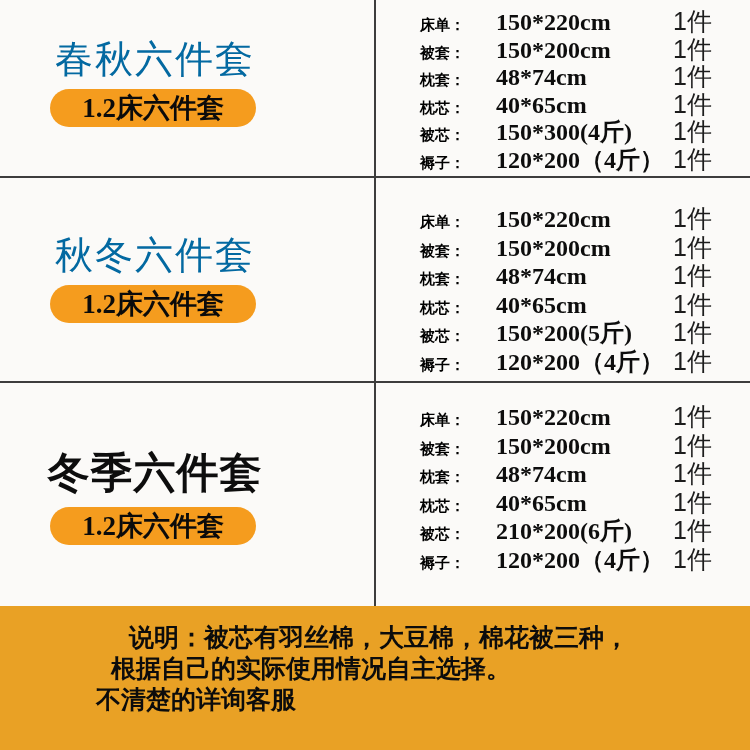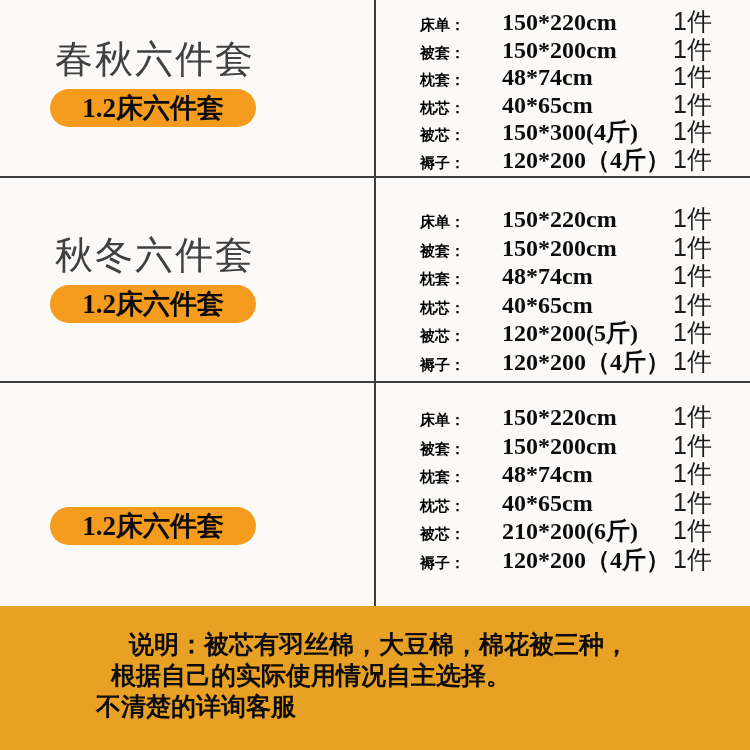--- a/index.html
+++ b/index.html
@@ -43,21 +43,21 @@
   .sec2 { top: 178px; height: 203px; }
   .sec3 { top: 383px; height: 222px; }
 
   .left-cell { position: absolute; left: 0; top: 0; width: 375px; height: 100%; }
   .right-cell { position: absolute; left: 375px; top: 0; width: 375px; height: 100%; }
 
   .sec-title {
     position: absolute;
     left: 0; width: 310px;
     text-align: center;
-    color: #404040;
+    color: #0369a1;
     white-space: nowrap;
   }
   .sec1 .sec-title { top: 34px; font-size: 38px; font-weight: 400; letter-spacing: 2px; }
   .sec2 .sec-title { top: 52px; font-size: 38px; font-weight: 400; letter-spacing: 2px; }
   .sec3 .sec-title {
     top: 62px; font-size: 42px; font-weight: 700;
     font-family: "Liberation Serif", "DejaVu Serif", serif;
     color: #0d0d0d; letter-spacing: 1px;
   }
 
@@ -90,37 +90,37 @@
   }
   .sec1 .row { height: 27.5px; }
   .sec2 .row, .sec3 .row { height: 28.5px; }
   .row .lbl {
     width: 76px;
     font-weight: 700; font-size: 15px; color: #000000;
   }
   .row .val {
     flex: 1;
     font-family: "Liberation Serif", "DejaVu Serif", serif;
-    font-weight: 700; font-size: 24px; color: #0d0d0d; margin-left: 6px;
+    font-weight: 700; font-size: 24px; color: #0d0d0d;
   }
   .row .qty {
     font-weight: 400; font-size: 25px; color: #1c1c1c;
     text-align: left;
   }
 
   
   .notice {
     position: absolute;
     left: 0; top: 606px;
     width: 750px; height: 144px;
     background: var(--notice_bg);
     font-family: "Liberation Serif", "DejaVu Serif", serif;
     font-weight: 700;
     color: #0c0c0c;
-    padding-top: 23px;
+    padding-top: 16px;
   }
   .notice .nline { font-size: 25px; line-height: 31px; white-space: nowrap; }
   .notice .n1 { margin-left: 129px; }
   .notice .n2 { margin-left: 207px; }
   .notice .n3 { margin-left: 111px; }
   .notice .n4 { margin-left: 96px; }
 </style>
 </head>
 <body>
 
@@ -193,34 +193,35 @@
           <span class="val">48*74cm</span>
           <span class="qty">1件</span>
         </div>
         <div class="row">
           <span class="lbl">枕芯：</span>
           <span class="val">40*65cm</span>
           <span class="qty">1件</span>
         </div>
         <div class="row">
           <span class="lbl">被芯：</span>
-          <span class="val">120*200(5斤)</span>
+          <span class="val">150*200(5斤)</span>
           <span class="qty">1件</span>
         </div>
         <div class="row">
           <span class="lbl">褥子：</span>
           <span class="val">120*200（4斤）</span>
           <span class="qty">1件</span>
         </div>
       </div>
     </div>
   </section>
 
   <section class="spec-section sec3">
     <div class="left-cell">
+      <div class="sec-title">冬季六件套</div>
       <div class="pill">
         <span>1.2床六件套</span>
       </div>
     </div>
     <div class="right-cell">
       <div class="rows">
         <div class="row">
           <span class="lbl">床单：</span>
           <span class="val">150*220cm</span>
           <span class="qty">1件</span>

